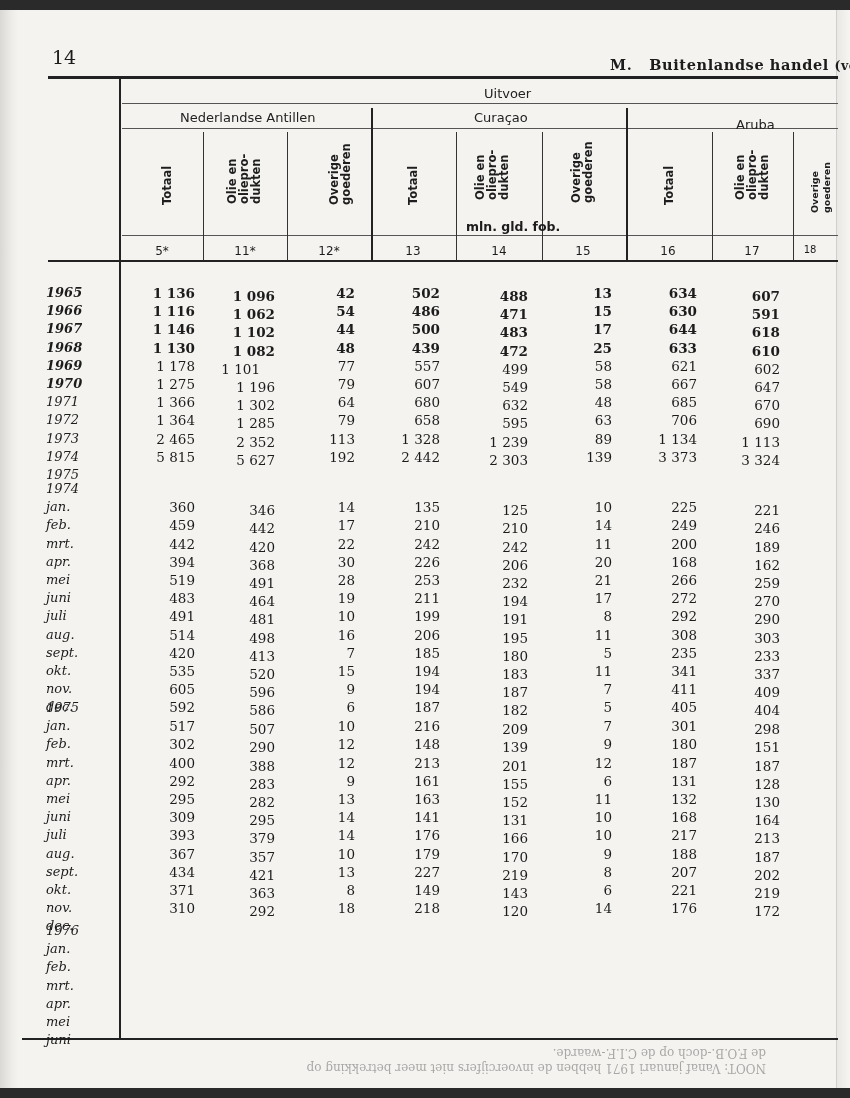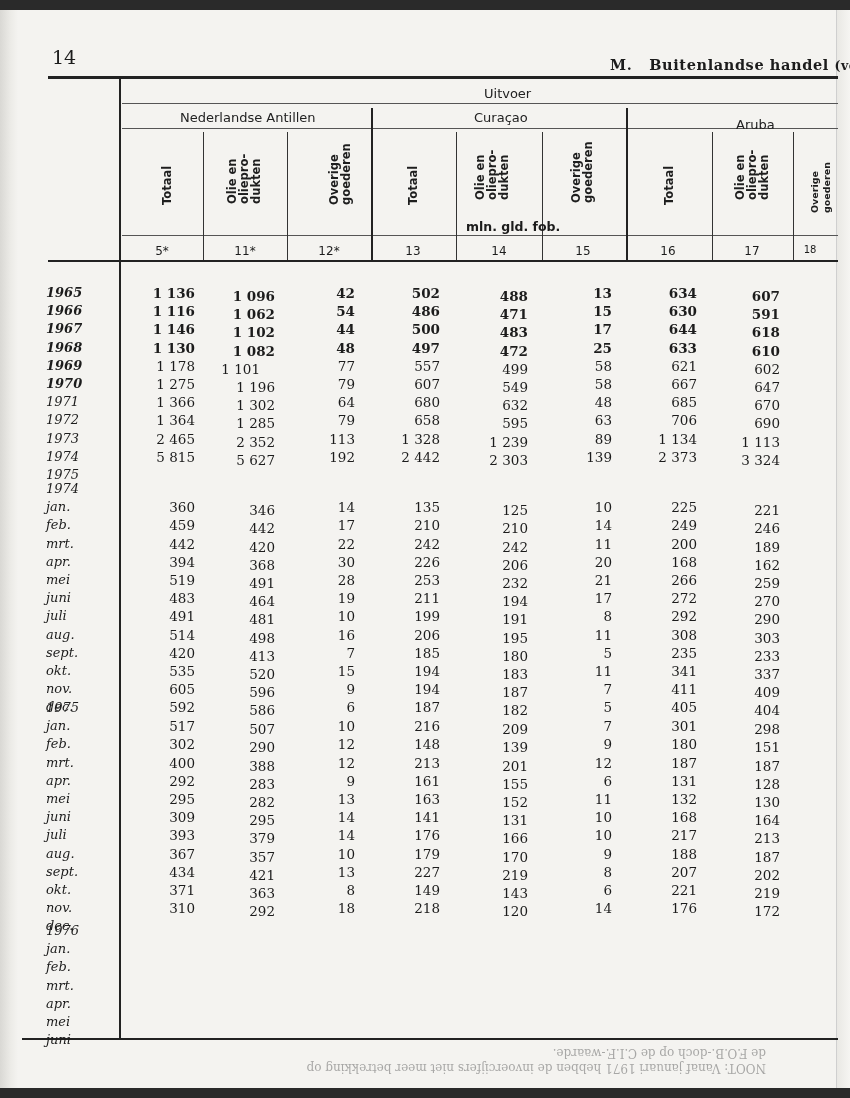--- a/index.html
+++ b/index.html
@@ -125,21 +125,21 @@
     <div class="num bold" style="left: 299px; top: 320.4px;">44</div>
     <div class="num bold" style="left: 384px; top: 320.4px;">500</div>
     <div class="num bold" style="left: 472px; top: 323.4px;">483</div>
     <div class="num bold" style="left: 556px; top: 320.4px;">17</div>
     <div class="num bold" style="left: 641px; top: 320.4px;">644</div>
     <div class="num bold" style="left: 724px; top: 323.4px;">618</div>
     <div class="rowlabel" style="top: 338.6px;">1968</div>
     <div class="num bold" style="left: 139px; top: 338.6px;">1 130</div>
     <div class="num bold" style="left: 219px; top: 341.6px;">1 082</div>
     <div class="num bold" style="left: 299px; top: 338.6px;">48</div>
-    <div class="num bold" style="left: 384px; top: 338.6px;">497</div>
+    <div class="num bold" style="left: 384px; top: 338.6px;">439</div>
     <div class="num bold" style="left: 472px; top: 341.6px;">472</div>
     <div class="num bold" style="left: 556px; top: 338.6px;">25</div>
     <div class="num bold" style="left: 641px; top: 338.6px;">633</div>
     <div class="num bold" style="left: 724px; top: 341.6px;">610</div>
     <div class="rowlabel" style="top: 356.8px;">1969</div>
     <div class="num" style="left: 139px; top: 356.8px;">1 178</div>
     <div class="num" style="left: 204px; top: 359.8px;">1 101</div>
     <div class="num" style="left: 299px; top: 356.8px;">77</div>
     <div class="num" style="left: 384px; top: 356.8px;">557</div>
     <div class="num" style="left: 472px; top: 359.8px;">499</div>
@@ -182,21 +182,21 @@
     <div class="num" style="left: 556px; top: 429.6px;">89</div>
     <div class="num" style="left: 641px; top: 429.6px;">1 134</div>
     <div class="num" style="left: 724px; top: 432.6px;">1 113</div>
     <div class="rowlabel light" style="top: 447.8px;">1974</div>
     <div class="num" style="left: 139px; top: 447.8px;">5 815</div>
     <div class="num" style="left: 219px; top: 450.8px;">5 627</div>
     <div class="num" style="left: 299px; top: 447.8px;">192</div>
     <div class="num" style="left: 384px; top: 447.8px;">2 442</div>
     <div class="num" style="left: 472px; top: 450.8px;">2 303</div>
     <div class="num" style="left: 556px; top: 447.8px;">139</div>
-    <div class="num" style="left: 641px; top: 447.8px;">2 373</div>
+    <div class="num" style="left: 641px; top: 447.8px;">3 373</div>
     <div class="num" style="left: 724px; top: 450.8px;">3 324</div>
     <div class="rowlabel light" style="top: 466px;">1975</div>
     <div class="num" style="left: 139px; top: 466px;"></div>
     <div class="num" style="left: 219px; top: 469px;"></div>
     <div class="num" style="left: 299px; top: 466px;"></div>
     <div class="num" style="left: 384px; top: 466px;"></div>
     <div class="num" style="left: 472px; top: 469px;"></div>
     <div class="num" style="left: 556px; top: 466px;"></div>
     <div class="num" style="left: 641px; top: 466px;"></div>
     <div class="num" style="left: 724px; top: 469px;"></div>

